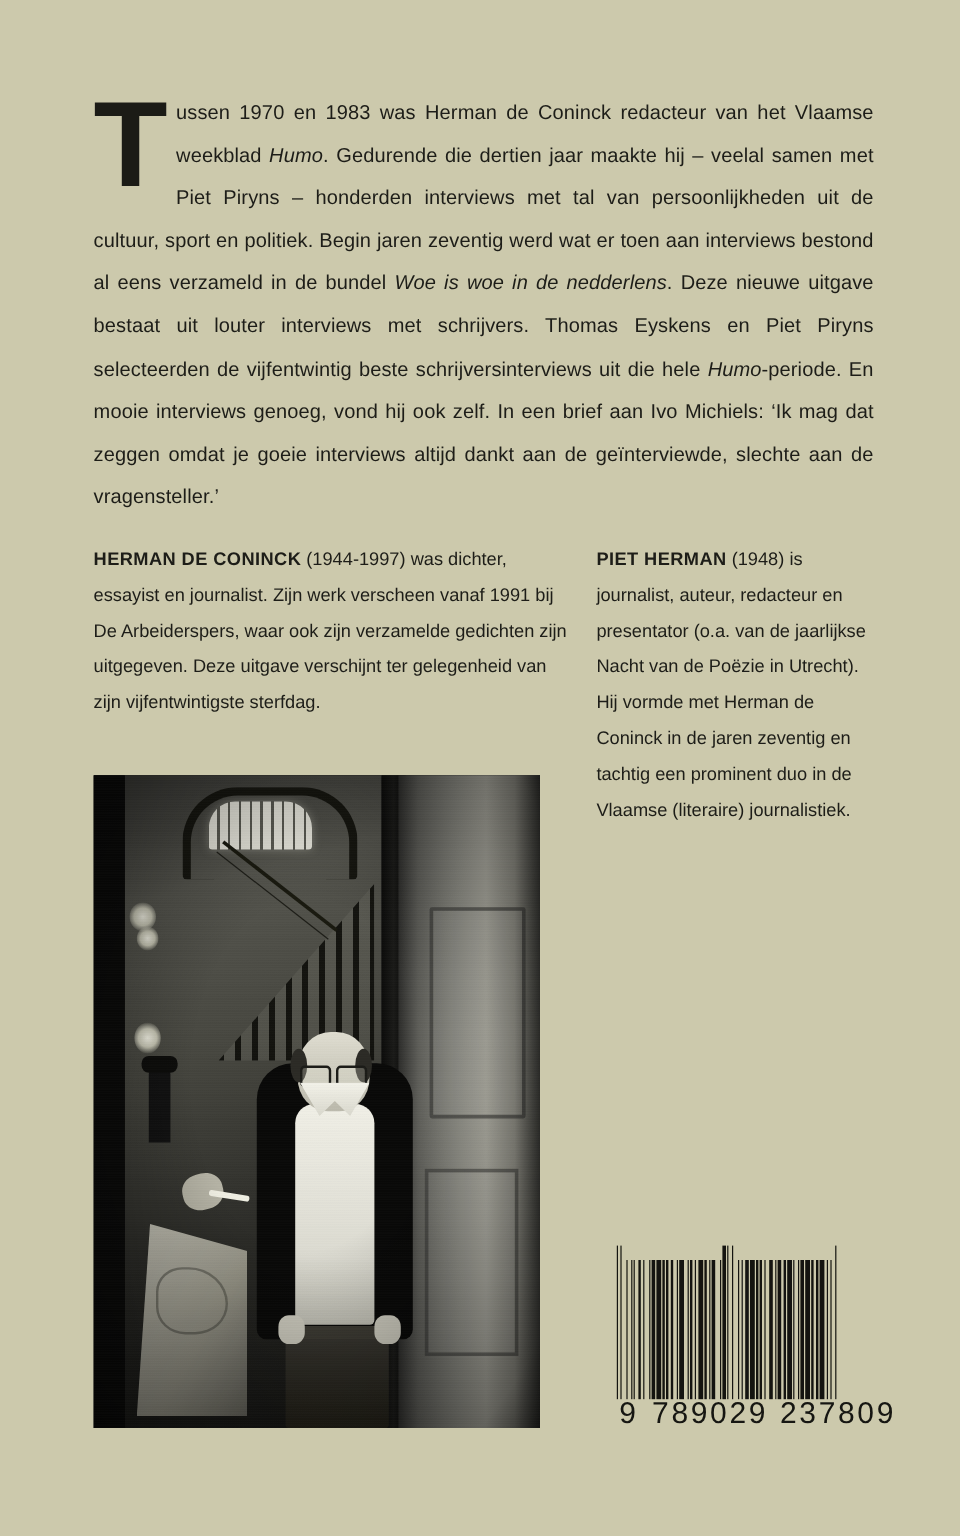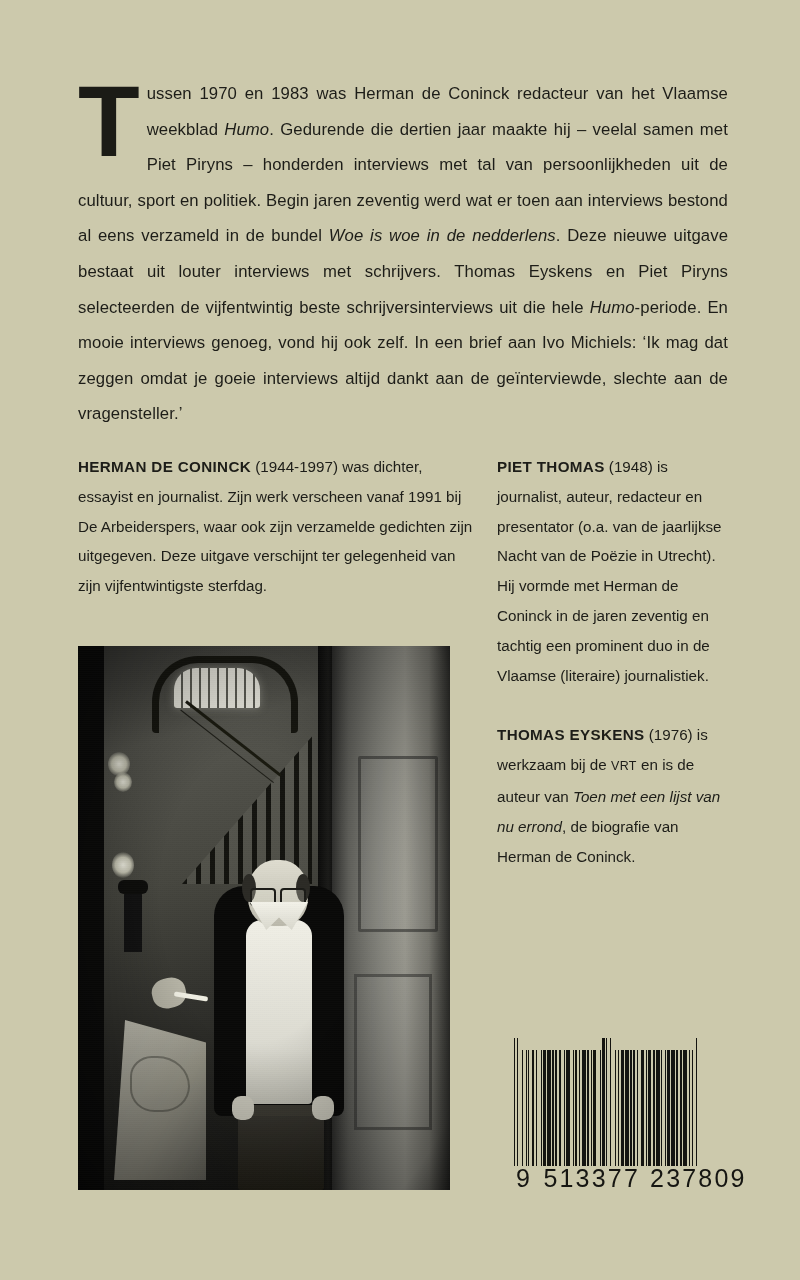--- a/index.html
+++ b/index.html
@@ -379,22 +379,21 @@
 
   <div class="blurb">
     <span class="dropcap">T</span><span>ussen 1970 en 1983 was Herman de Coninck redacteur van het Vlaamse weekblad <em>Humo</em>. Gedurende die dertien jaar maakte hij – veelal samen met Piet Piryns – honderden interviews met tal van persoonlijkheden uit de cultuur, sport en politiek. Begin jaren zeventig werd wat er toen aan interviews bestond al eens verzameld in de bundel <em>Woe is woe in de nedderlens</em>. Deze nieuwe uitgave bestaat uit louter interviews met schrijvers. Thomas Eyskens en Piet Piryns selecteerden de vijfentwintig beste schrijversinterviews uit die hele <em>Humo</em>-periode. En mooie interviews genoeg, vond hij ook zelf. In een brief aan Ivo Michiels: ‘Ik mag dat zeggen omdat je goeie interviews altijd dankt aan de geïnterviewde, slechte aan de vragensteller.’</span>
   </div>
 
   <div class="bio bio-left">
     <p><span class="name">HERMAN DE CONINCK</span> (1944-1997) was dichter, essayist en journalist. Zijn werk verscheen vanaf 1991 bij De Arbeiderspers, waar ook zijn verzamelde gedichten zijn uitgegeven. Deze uitgave verschijnt ter gelegenheid van zijn vijfentwintigste sterfdag.</p>
   </div>
 
   <div class="bio bio-right">
-    <p><span class="name">PIET THOMAS</span> (1948) is journalist, auteur, redacteur en presentator (o.a. van de jaarlijkse Nacht van de Poëzie in Utrecht). Hij vormde met Herman de Coninck in de jaren zeventig en tachtig een prominent duo in de Vlaamse (literaire) journalistiek.</p>
-    <p><span class="name">THOMAS EYSKENS</span> (1976) is werkzaam bij de <span class="smallcaps">vrt</span> en is de auteur van <em>Toen met een lijst van nu errond</em>, de biografie van Herman de Coninck.</p>
+    <p><span class="name">PIET HERMAN</span> (1948) is journalist, auteur, redacteur en presentator (o.a. van de jaarlijkse Nacht van de Poëzie in Utrecht). Hij vormde met Herman de Coninck in de jaren zeventig en tachtig een prominent duo in de Vlaamse (literaire) journalistiek.</p>
   </div>
 
   <div class="photo-frame">
     <div class="photo">
       <div class="ph-hall"></div>
       <div class="ph-window"></div>
       <div class="ph-arch"></div>
       <div class="ph-balusters"></div>
       <div class="ph-stair-rail"></div>
       <div class="ph-newel"></div>
@@ -521,18 +520,18 @@
         <span style="width: 3.7px; background: transparent; height: 116px;"></span>
         <span style="width: 1.85px; background: rgb(20, 20, 16); height: 116px;"></span>
         <span style="width: 1.85px; background: transparent; height: 116px;"></span>
         <span style="width: 1.85px; background: rgb(20, 20, 16); height: 116px;"></span>
         <span style="width: 3.7px; background: transparent; height: 128px;"></span>
         <span style="width: 1.85px; background: rgb(20, 20, 16); height: 128px;"></span>
         <span style="width: 1.85px; background: transparent; height: 128px;"></span>
       </div>
     <div class="barcode-digits">
       <span class="lead">9</span>
-      <span class="grp mid">513377</span>
+      <span class="grp mid">789029</span>
       <span class="grp">237809</span>
     </div>
   </div>
 
 </div>
 
 </body></html>

